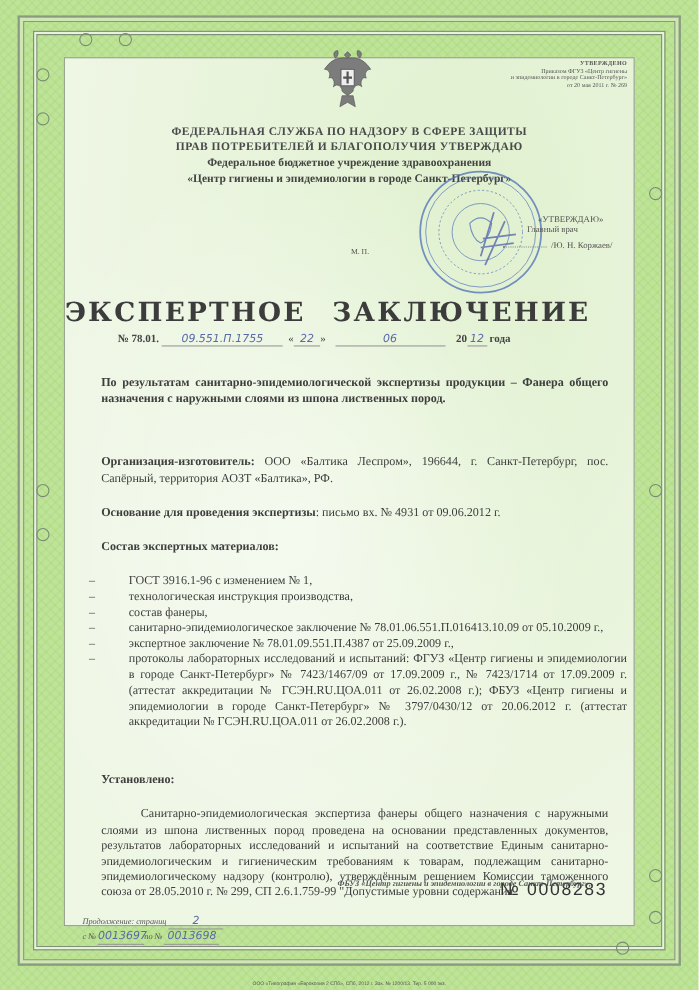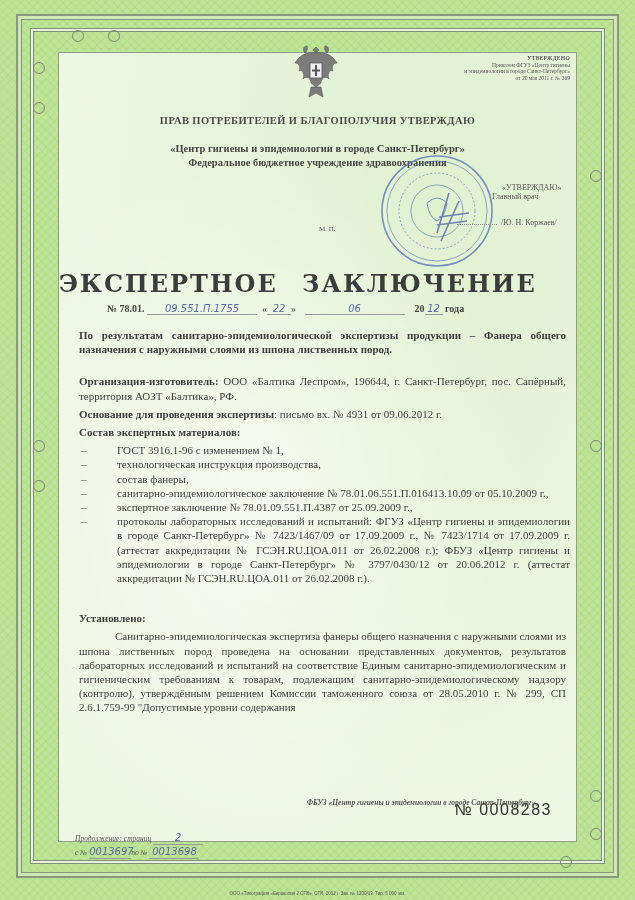--- a/index.html
+++ b/index.html
@@ -49,38 +49,38 @@
   .emblem { left: 232px; top: -12px; width: 50px; height: 60px; }
   .agency {
     left: 0; right: 0; top: 61px; text-align: center;
     font-weight: bold; font-size: 10.5px; line-height: 13px; letter-spacing: .4px; color: #4a4a4a;
   }
   .inst {
     left: 0; right: 0; top: 89px; text-align: center;
     font-weight: bold; font-size: 10.5px; line-height: 14px; color: #444;
   }
   .stamp { left: 320px; top: 100px; width: 116px; height: 116px; }
-  .approve-block { left: 420px; top: 130px; font-size: 8px; color: #555; margin-left: 13px; }
+  .approve-block { left: 420px; top: 142px; font-size: 8px; color: #555; }
   .approve-block .a1 { margin-left: 10px; }
   .sign-line { left: 350px; top: 165px; font-size: 8px; color: #555; }
   .sign-line .dots { display: inline-block; width: 40px; border-bottom: 1px dotted #888; margin-right: 4px; }
   .mp { left: 260px; top: 172px; font-size: 7px; color: #555; }
   .title {
     left: 0; right: 0; top: 216px; text-align: left;
     font-family: "DejaVu Serif", serif; font-size: 24px; letter-spacing: 2px; color: #3c3c3c; font-weight: bold;
     word-spacing: 14px;
   }
   .numline { left: 48px; top: 250px; font-size: 10px; color: #444; width: 480px; }
   .numline b { font-weight: bold; }
   .hw { font-family: "DejaVu Sans", sans-serif; font-style: italic; color: #5a6aa8; font-size: 10px; }
   .uline { display: inline-block; border-bottom: 1px solid #999; text-align: center; }
   .body {
     left: 16px; right: 6px; top: 271px; font-size: 11px; line-height: 14.2px; color: #3e3e3e; text-align: justify;
   }
-  .body p { margin: 4px; }
+  .body p { margin: 17px; }
   .body .lead { font-weight: bold; }
   .body .gap { height: 10px; }
   .bl { display: flex; }
   .bl .dash { width: 36px; flex: none; padding-left: 6px; }
   .bl .txt { flex: 1; text-align: justify; }
   .indent { text-indent: 36px; }
   .serial { right: 24px; top: 718px; font-family: "Liberation Sans", sans-serif; font-size: 16px; letter-spacing: 1.5px; color: #333; margin-top: 30px; }
   .cont { left: 16px; top: 778px; font-size: 7.5px; font-style: italic; color: #555; line-height: 13px; }
   .cont .uline { min-width: 40px; }
   .org { right: 4px; top: 745px; width: 300px; text-align: center; font-size: 7.5px; font-style: italic; color: #555; line-height: 10.5px; font-weight: bold; }
@@ -120,25 +120,26 @@
         <path d="M25 12 C14 10 8 16 4 22 C8 22 10 26 8 30 C12 28 14 34 12 38 C16 34 20 38 20 42 L25 46 L30 42 C30 38 34 34 38 38 C36 34 38 28 42 30 C40 26 42 22 46 22 C42 16 36 10 25 12z"></path>
         <path d="M14 12 c-3 -4 -1 -7 2 -7 c1 3 0 5 -2 7z"></path>
         <path d="M36 12 c3 -4 1 -7 -2 -7 c-1 3 0 5 2 7z"></path>
         <path d="M20 46 L18 56 L25 52 L32 56 L30 46z"></path>
       </g>
       <rect x="19" y="22" width="12" height="15" fill="#eee" stroke="#555" stroke-width="0.8"></rect>
       <path d="M25 24 v11 M21 29.5 h8" stroke="#555" stroke-width="2"></path>
     </svg>
 
     <div class="abs agency">
+      <div>ФЕДЕРАЛЬНАЯ СЛУЖБА ПО НАДЗОРУ В СФЕРЕ ЗАЩИТЫ</div>
       <div>ПРАВ ПОТРЕБИТЕЛЕЙ И БЛАГОПОЛУЧИЯ УТВЕРЖДАЮ</div>
     </div>
     <div class="abs inst">
+      <div>Федеральное бюджетное учреждение здравоохранения</div>
       <div>«Центр гигиены и эпидемиологии в городе Санкт-Петербург»</div>
-      <div>Федеральное бюджетное учреждение здравоохранения</div>
     </div>
 
     <svg class="abs stamp" viewBox="0 0 116 116">
       <g fill="none" stroke="#4d6fb8" opacity="0.75">
         <circle cx="58" cy="58" r="55" stroke-width="1.6"></circle>
         <circle cx="58" cy="58" r="50" stroke-width="0.8"></circle>
         <circle cx="58" cy="58" r="38" stroke-width="0.8" stroke-dasharray="2 2"></circle>
         <circle cx="58" cy="58" r="26" stroke-width="0.8"></circle>
         <path d="M48 50 q10 -10 20 0 q-2 14 -10 18 q-8 -4 -10 -18z" stroke-width="1"></path>
         <path d="M70 40 L58 80 M80 48 L62 88 M60 64 L90 60 M58 72 L88 68" stroke="#3d4fa8" stroke-width="1.6" opacity="0.9"></path>

